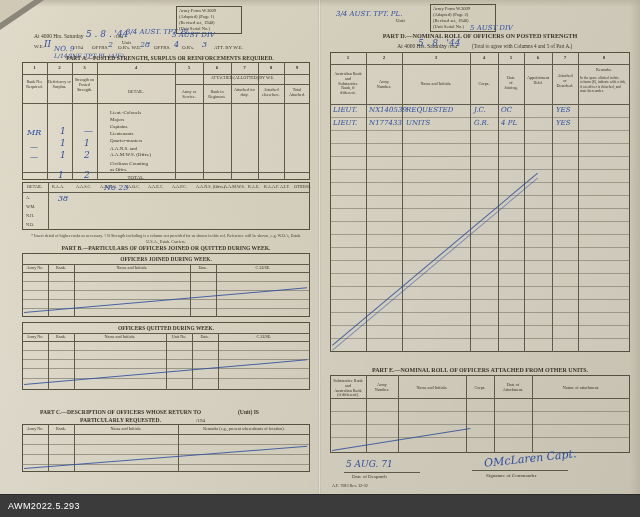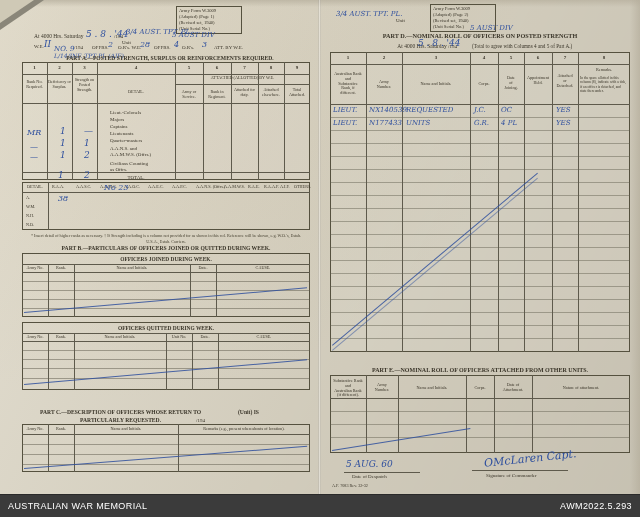--- a/index.html
+++ b/index.html
@@ -391,33 +391,32 @@
 Number.</div>
   <div class="txt c tiny" style="left:399px; top:386px; width:66px;">Name and Initials.</div>
   <div class="txt c tiny" style="left:467px; top:386px; width:26px;">Corps.</div>
   <div class="txt c tiny" style="left:495px; top:383px; width:36px; white-space:pre-line;">Date of
 Attachment.</div>
   <div class="txt c tiny" style="left:533px; top:386px; width:96px;">Nature of attachment.</div>
   <div class="ln" style="left:330px; top:411px; width:300px; height:1px; opacity:.45;"></div>
   <div class="ln" style="left:330px; top:424px; width:300px; height:1px; opacity:.45;"></div>
   <div class="ln" style="left:330px; top:437px; width:300px; height:1px; opacity:.45;"></div>
 
-  <div class="hand" style="left:346px; top:459px; font-size:9px;">5 AUG. 60</div>
+  <div class="hand" style="left:346px; top:459px; font-size:9px;">5 AUG. 71</div>
   <div class="ln" style="left:344px; top:472px; width:76px; height:1px;"></div>
   <div class="txt" style="left:352px; top:474px; font-size:5px;">Date of Despatch</div>
   <div class="hand" style="left:484px; top:452px; font-size:11px; transform:rotate(-6deg);">OMcLaren Capt.</div>
   <div class="ln" style="left:472px; top:470px; width:96px; height:1px;"></div>
   <div class="txt" style="left:486px; top:473px; font-size:5px;">Signature of Commander</div>
   <div class="txt tiny" style="left:332px; top:484px;">A.F. 7083 Rev. 32-32</div>
 
   <div class="stroke" style="left:332px; top:345px; width:268px; transform:rotate(-40deg); height:1.4px;"></div>
   <div class="stroke" style="left:332px; top:350px; width:268px; transform:rotate(-40deg); height:1.1px; opacity:.5;"></div>
   <div class="stroke" style="left:24px; top:312px; width:284px; transform:rotate(-5deg);"></div>
   <div class="stroke" style="left:24px; top:384px; width:284px; transform:rotate(-5deg);"></div>
   <div class="stroke" style="left:24px; top:468px; width:284px; transform:rotate(-4.5deg);"></div>
   <div class="stroke" style="left:332px; top:450px; width:140px; transform:rotate(-9deg);"></div>
 
 </div>
 
 <div class="footer-bar">
-  <span>AUSTRALIAN WAR MEMORIAL</span>
   <span>AWM2022.5.293</span>
 </div>
 
 </body></html>

